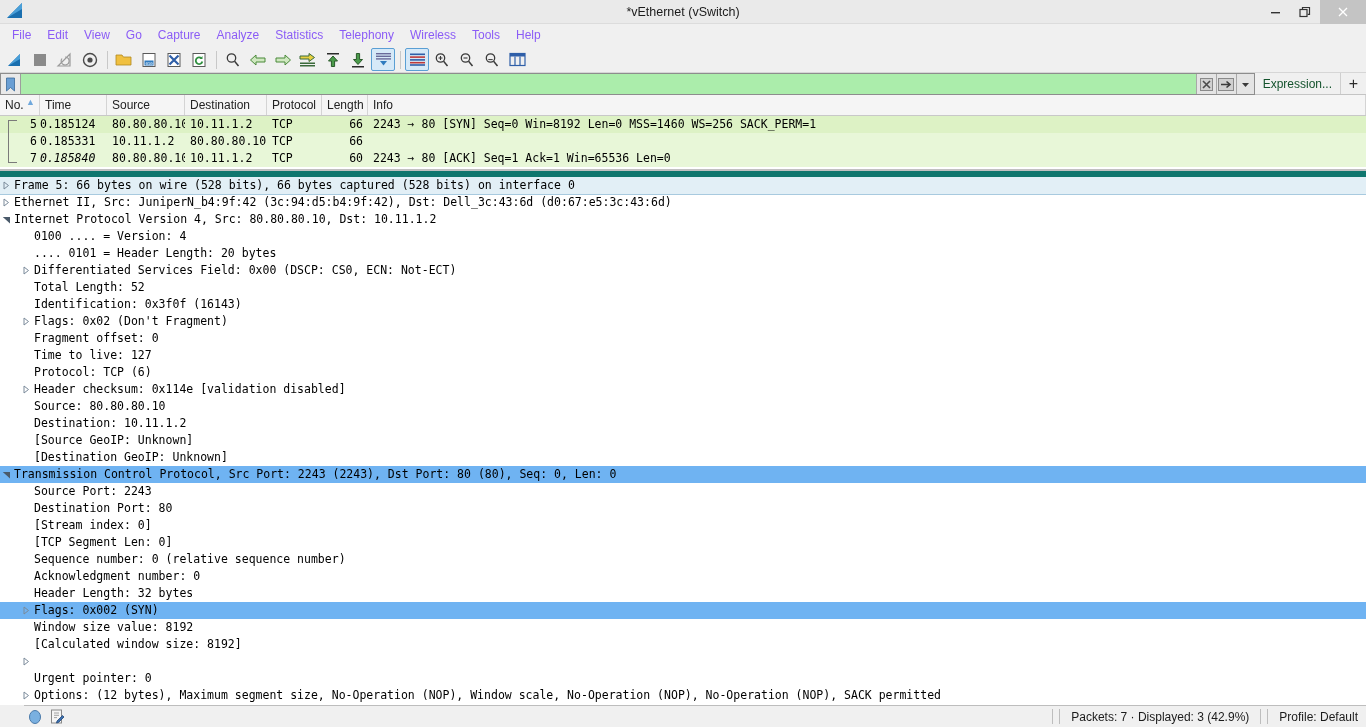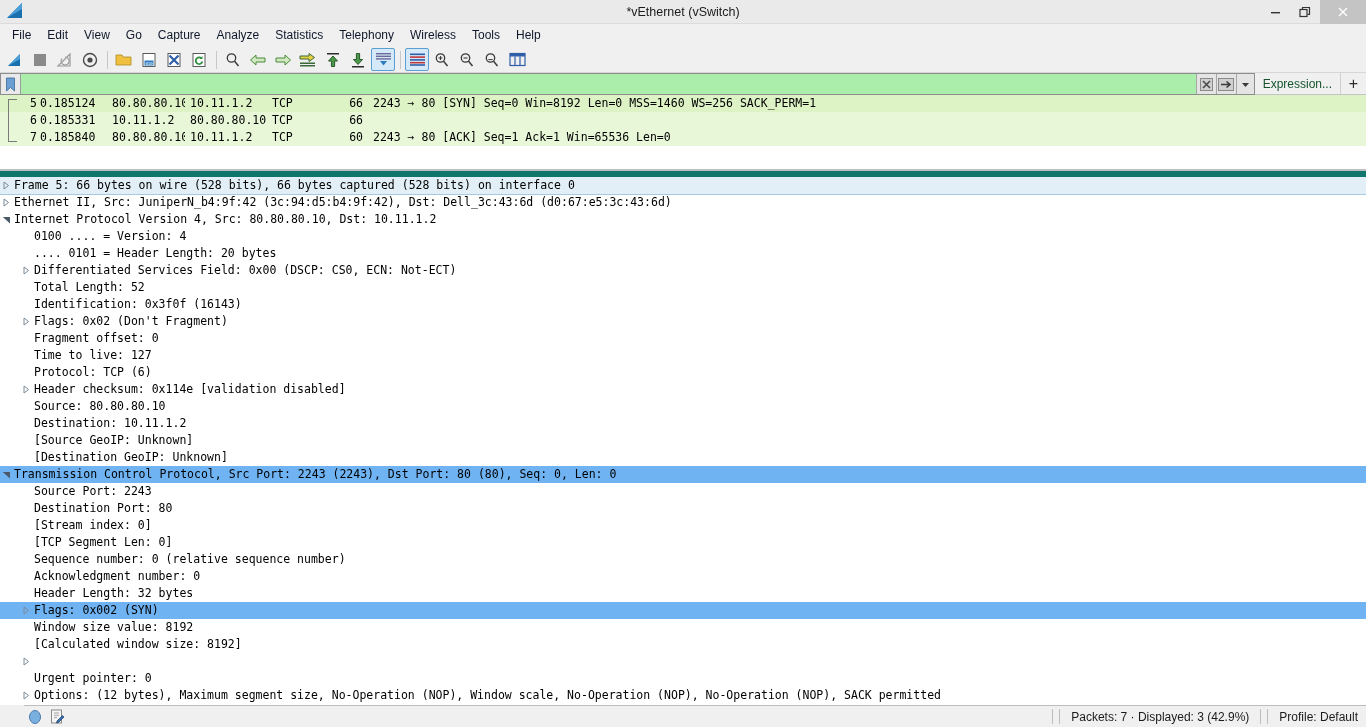--- a/index.html
+++ b/index.html
@@ -34,21 +34,21 @@
   }
   .win-btn.close { width: 46px; background: #c4c4c4; color: #fff; }
   .win-btn svg { display:block; }
 
   
   .menubar {
     height: 23px; min-height:23px; background: #f0f0f0;
     display: flex; align-items: center; padding-left: 4px;
   }
   .menu-item {
-    font-size: 12px; color: #0f172a; padding: 3px 8px 4px 8px; line-height: 15px;
+    font-size: 12px; color: #8b5cf6; padding: 3px 8px 4px 8px; line-height: 15px;
   }
 
   
   .toolbar {
     height: 26px; min-height:26px; background: #f0f0f0;
     display: flex; align-items: center; padding-left: 3px;
     border-bottom: 1px solid #d6d6d6;
   }
   .tb-btn {
     width: 24px; height: 23px; display: flex; align-items: center; justify-content: center;
@@ -359,20 +359,29 @@
         <svg width="9" height="7" viewBox="0 0 9 7">
             <path d="M1 2 L8 2 L4.5 6 Z" fill="#3a3a3a"></path>
           </svg>
       </div>
     </div>
     <div class="filter-expression">Expression...</div>
     <div class="filter-plus">+</div>
   </div>
 
   <div class="packet-list" id="packet-list" style="height: 76px;">
+    <div class="pl-header" id="pl-header">
+        <div class="pl-th" style="width: 40px;"><span>No.</span><span class="sort-arrow">▲</span></div>
+        <div class="pl-th" style="width: 67px;"><span>Time</span></div>
+        <div class="pl-th" style="width: 78px;"><span>Source</span></div>
+        <div class="pl-th" style="width: 82px;"><span>Destination</span></div>
+        <div class="pl-th" style="width: 55px;"><span>Protocol</span></div>
+        <div class="pl-th" style="width: 46px;"><span>Length</span></div>
+        <div class="pl-th" style="width: 998px;"><span>Info</span></div>
+      </div>
     <div class="pl-rows" id="pl-rows">
       <div class="stream-bracket"></div>
     <div class="pl-row sel">
           <div class="pl-td num" style="width: 40px;">5</div>
           <div class="pl-td " style="width: 67px;">0.185124</div>
           <div class="pl-td pad" style="width: 78px;">80.80.80.10</div>
           <div class="pl-td pad" style="width: 82px;">10.11.1.2</div>
           <div class="pl-td pad" style="width: 55px;">TCP</div>
           <div class="pl-td len" style="width: 46px;">66</div>
           <div class="pl-td pad" style="width: auto;">2243 → 80 [SYN] Seq=0 Win=8192 Len=0 MSS=1460 WS=256 SACK_PERM=1</div>
@@ -380,21 +389,21 @@
         <div class="pl-row">
           <div class="pl-td num" style="width: 40px;">6</div>
           <div class="pl-td " style="width: 67px;">0.185331</div>
           <div class="pl-td pad" style="width: 78px;">10.11.1.2</div>
           <div class="pl-td pad" style="width: 82px;">80.80.80.10</div>
           <div class="pl-td pad" style="width: 55px;">TCP</div>
           <div class="pl-td len" style="width: 46px;">66</div>
         </div>
         <div class="pl-row">
           <div class="pl-td num" style="width: 40px;">7</div>
-          <div class="pl-td " style="width: 67px;">0.185840</div>
+          <div class="pl-td " style="width: 67px; font-style: italic;">0.185840</div>
           <div class="pl-td pad" style="width: 78px;">80.80.80.10</div>
           <div class="pl-td pad" style="width: 82px;">10.11.1.2</div>
           <div class="pl-td pad" style="width: 55px;">TCP</div>
           <div class="pl-td len" style="width: 46px;">60</div>
           <div class="pl-td pad" style="width: auto;">2243 → 80 [ACK] Seq=1 Ack=1 Win=65536 Len=0</div>
         </div>
       </div>
   </div>
 
   <div class="detail-pane" id="detail-pane">

